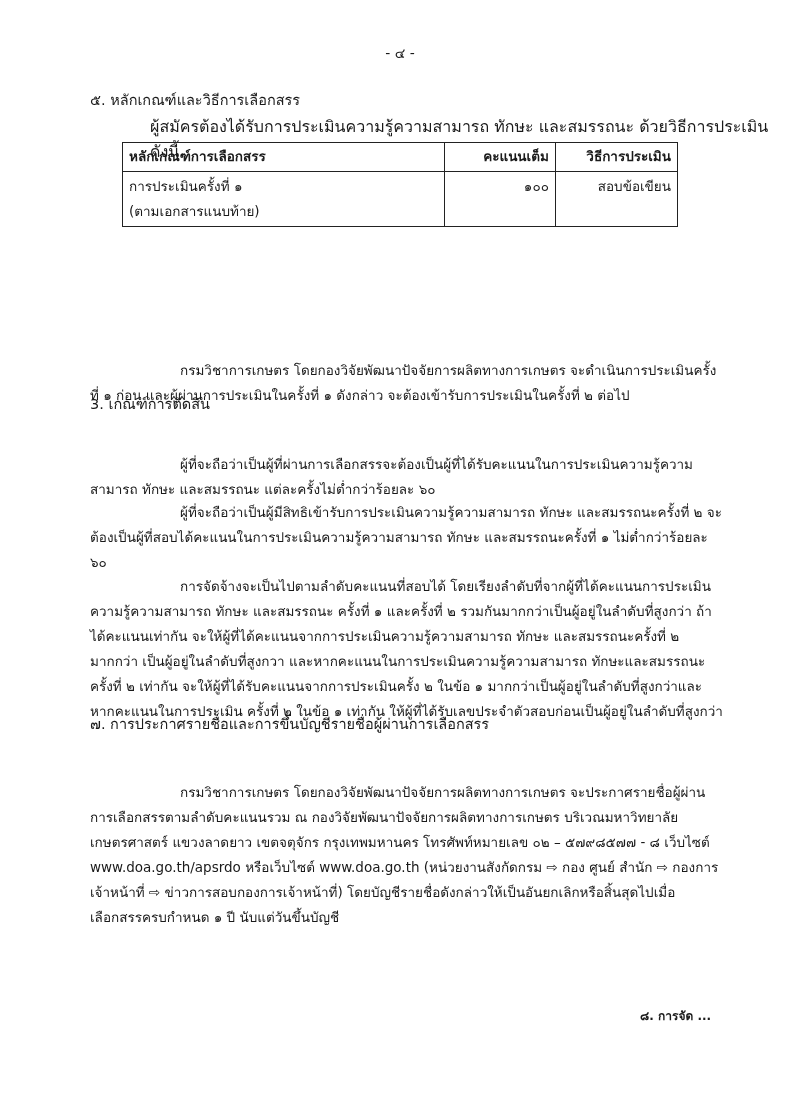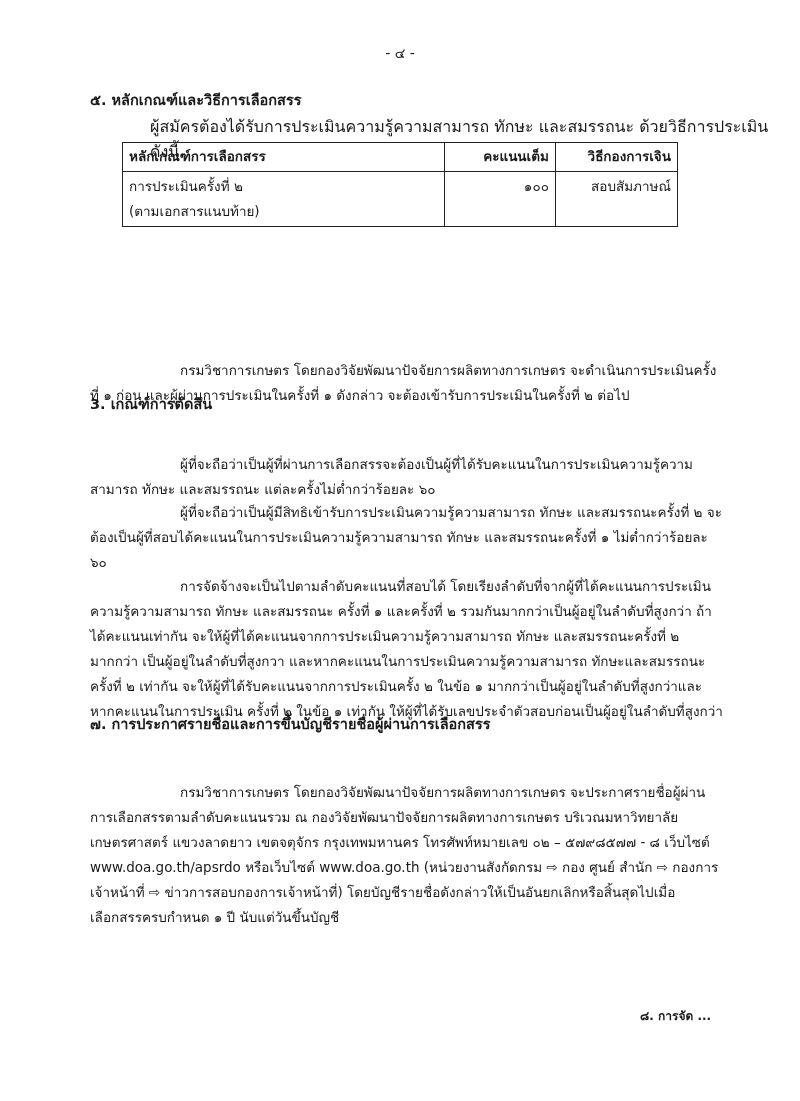--- a/index.html
+++ b/index.html
@@ -1,19 +1,19 @@
 <!DOCTYPE html>
 <html><head>
 <meta charset="utf-8">
 <style>
   html, body { margin:0; padding:0; background:#fff; }
   body { width:800px; height:1101px; position:relative; overflow:hidden;
          font-family:"DejaVu Sans", sans-serif; color:#1a1a1a; font-size:14px; }
   .page-num { position:absolute; top:42px; left:0; width:800px; text-align:center; font-size:14px; }
-  .h { position:absolute; left:90px; font-weight:bold; font-size:14.5px; }
+  .h { position:absolute; left:90px; font-weight:normal; font-size:14.5px; }
   .p { position:absolute; left:90px; width:634px; font-size:13.5px; line-height:25px; }
   .indent { text-indent:90px;margin-top:40px; }
   .lead { position:absolute; left:150px; font-size:16px; }
   table.crit { position:absolute; left:122px; top:142px; width:556px; border-collapse:collapse; font-size:13.5px; }
   table.crit td, table.crit th { border:1.5px solid #222; padding:2px 6px; vertical-align:top; }
   table.crit th { font-weight:bold; text-align:left; height:24px;margin-top:16px; }
   table.crit th.c, table.crit td.c { text-align:right; }
   table.crit td { line-height:25px; }
   .bold { font-weight:bold; }
   .footer { position:absolute; left:640px; top:1006px; font-weight:bold; font-size:12px; }
@@ -24,29 +24,29 @@
 <div class="page-num">- ๔ -</div>
 
 <div class="h" style="top:88px;">๕. หลักเกณฑ์และวิธีการเลือกสรร</div>
 <div class="lead" style="top:114px;">ผู้สมัครต้องได้รับการประเมินความรู้ความสามารถ ทักษะ และสมรรถนะ ด้วยวิธีการประเมิน ดังนี้</div>
 
 <table class="crit">
   <tbody>
       <tr>
     <th style="width:58%">หลักเกณฑ์การเลือกสรร</th>
     <th class="c" style="width:20%">คะแนนเต็ม</th>
-    <th class="c">วิธีกองการเจิน</th>
+    <th class="c">วิธีการประเมิน</th>
   </tr>
   <tr>
     <td>
-          <div>การประเมินครั้งที่ ๒</div>
+          <div>การประเมินครั้งที่ ๑</div>
         <div>(ตามเอกสารแนบท้าย)</div>
         </td>
     <td class="c">๑๐๐</td>
-    <td class="c">สอบสัมภาษณ์</td>
+    <td class="c">สอบข้อเขียน</td>
   </tr>
 </tbody>
   </table>
 
 <div class="p indent" style="top:318px;">กรมวิชาการเกษตร โดยกองวิจัยพัฒนาปัจจัยการผลิตทางการเกษตร จะดำเนินการประเมินครั้งที่ ๑ ก่อน และผู้ผ่านการประเมินในครั้งที่ ๑ ดังกล่าว จะต้องเข้ารับการประเมินในครั้งที่ ๒ ต่อไป</div>
 
 <div class="h" style="top:392px;">3. เกณฑ์การตัดสิน</div>
 <div class="p indent" style="top:412px;">ผู้ที่จะถือว่าเป็นผู้ที่ผ่านการเลือกสรรจะต้องเป็นผู้ที่ได้รับคะแนนในการประเมินความรู้ความสามารถ ทักษะ และสมรรถนะ แต่ละครั้งไม่ต่ำกว่าร้อยละ ๖๐</div>
 <div class="p indent" style="top:460px;">ผู้ที่จะถือว่าเป็นผู้มีสิทธิเข้ารับการประเมินความรู้ความสามารถ ทักษะ และสมรรถนะครั้งที่ ๒ จะต้องเป็นผู้ที่สอบได้คะแนนในการประเมินความรู้ความสามารถ ทักษะ และสมรรถนะครั้งที่ ๑ ไม่ต่ำกว่าร้อยละ ๖๐</div>
 <div class="p indent" style="top:534px;">การจัดจ้างจะเป็นไปตามลำดับคะแนนที่สอบได้ โดยเรียงลำดับที่จากผู้ที่ได้คะแนนการประเมินความรู้ความสามารถ ทักษะ และสมรรถนะ ครั้งที่ ๑ และครั้งที่ ๒ รวมกันมากกว่าเป็นผู้อยู่ในลำดับที่สูงกว่า ถ้าได้คะแนนเท่ากัน จะให้ผู้ที่ได้คะแนนจากการประเมินความรู้ความสามารถ ทักษะ และสมรรถนะครั้งที่ ๒ มากกว่า เป็นผู้อยู่ในลำดับที่สูงกวา และหากคะแนนในการประเมินความรู้ความสามารถ ทักษะและสมรรถนะครั้งที่ ๒ เท่ากัน จะให้ผู้ที่ได้รับคะแนนจากการประเมินครั้ง ๒ ในข้อ ๑ มากกว่าเป็นผู้อยู่ในลำดับที่สูงกว่าและหากคะแนนในการประเมิน ครั้งที่ ๒ ในข้อ ๑ เท่ากัน ให้ผู้ที่ได้รับเลขประจำตัวสอบก่อนเป็นผู้อยู่ในลำดับที่สูงกว่า</div>

